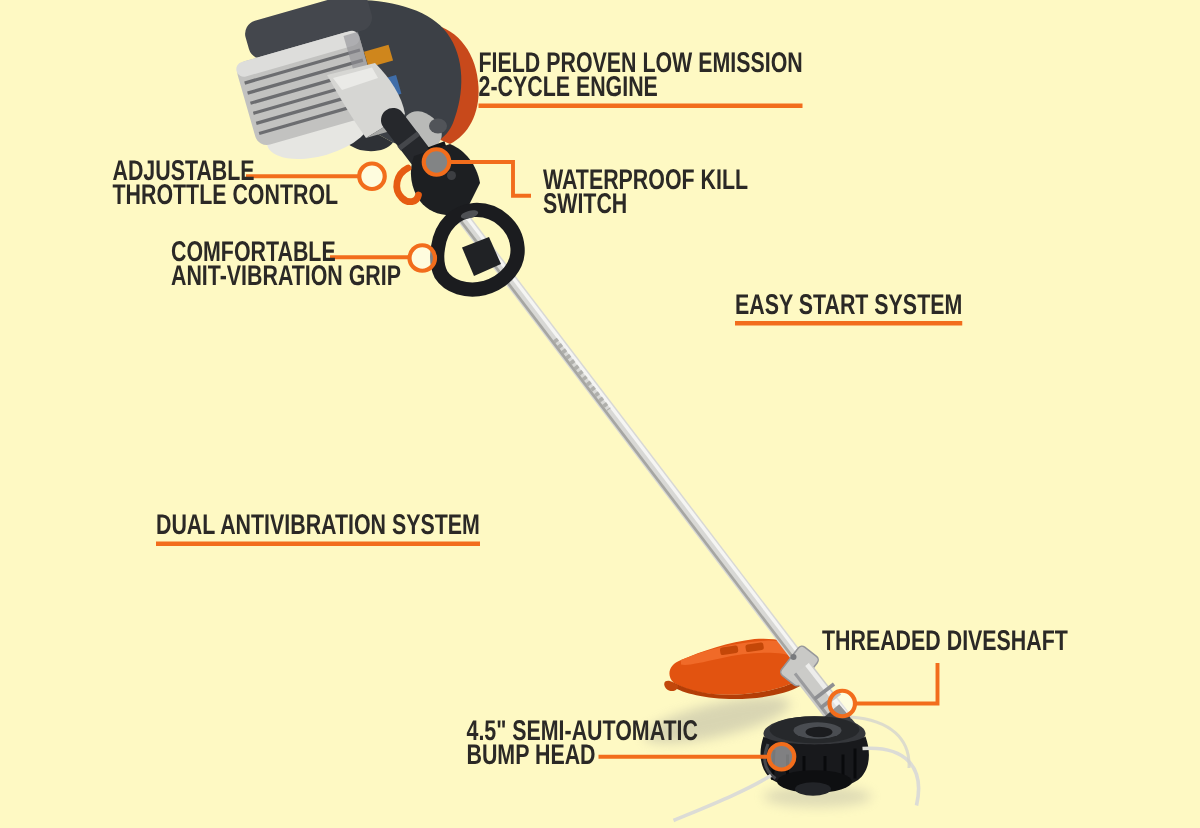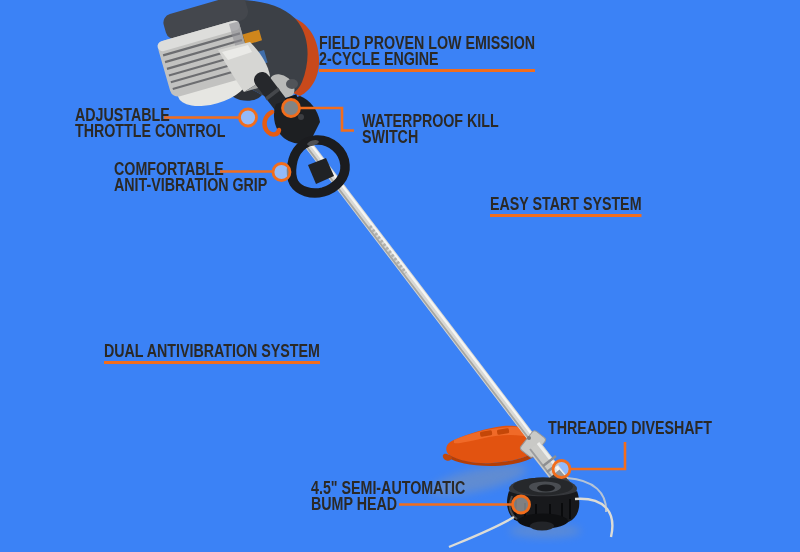--- a/index.html
+++ b/index.html
@@ -1,16 +1,16 @@
 <!DOCTYPE html>
 <html style="--accent: #F26D1C; --text: #2B2926;"><head>
 <meta charset="utf-8">
 <style>
   html,body{margin:0;padding:0;background:#fff;}
-  .stage{position:relative;width:800px;height:552px;background:#3b82f6;overflow:hidden;
+  .stage{position:relative;width:800px;height:552px;background:#fef9c3;overflow:hidden;
          font-family:"Liberation Sans",sans-serif;}
   .illus{position:absolute;left:0;top:0;}
   .callout{position:absolute;font-weight:700;font-size:19px;line-height:16px;
            white-space:nowrap;color:var(--text,#2B2926);
            transform:scaleX(0.75);transform-origin:0 0;letter-spacing:0;}
   .callout .ln{display:block;}
   .callout .ul{height:3px;margin-top:2px;background:var(--accent,#F26D1C);width:100%;}
   .conn{stroke:var(--accent,#F26D1C);stroke-width:2.6;fill:none;}
   .marker{stroke:var(--accent,#F26D1C);stroke-width:2.8;fill:rgba(255,255,255,0.45);}
 </style>

